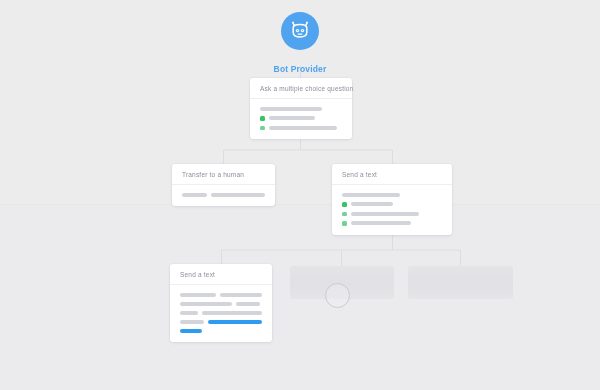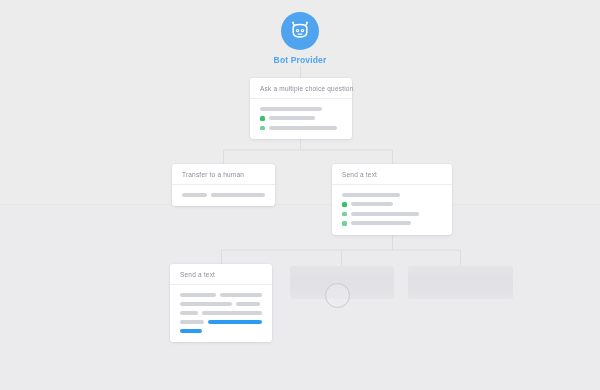--- a/index.html
+++ b/index.html
@@ -52,21 +52,21 @@
     width: 38px;
     height: 38px;
     margin: 0 auto;
     border-radius: 50%;
     background: #4fa3ef;
     display: flex;
     align-items: center;
     justify-content: center;
   }
   .bot-label {
-    margin-top: 5px;
+    margin-top: 14px;
     font-size: 8.5px;
     font-weight: bold;
     color: #4fa3ef;
     letter-spacing: .15px;
     white-space: nowrap;
   }
 
   
   .node {
     position: absolute;

